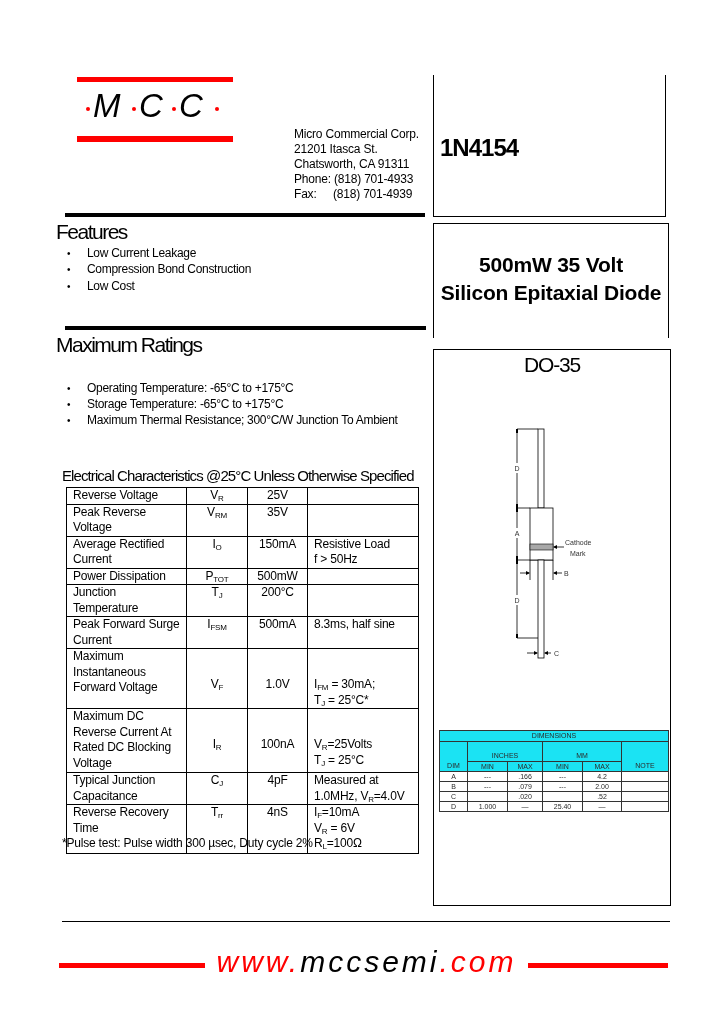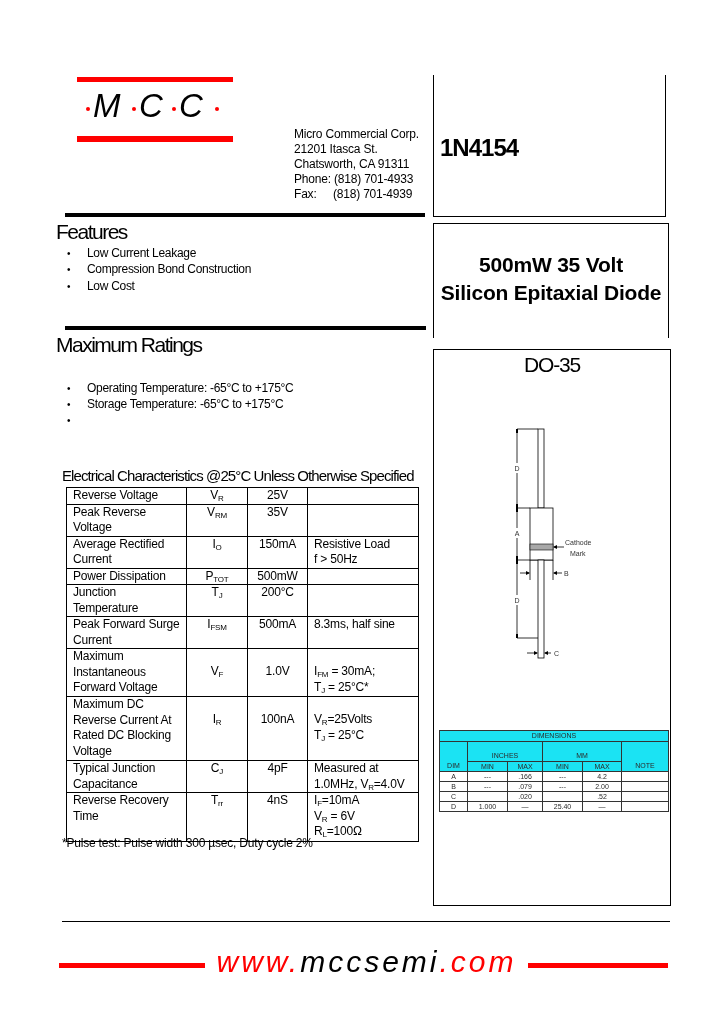--- a/index.html
+++ b/index.html
@@ -34,21 +34,21 @@
   .bullets li { position:relative; padding-left:21px; white-space:nowrap; }
   .bullet-icon { position:absolute; left:1px; top:0; }
   .bullet-icon::before { content:"\2022"; font-size:10px; }
 
   .elec-title { left:62px; top:468px; font-size:15px; line-height:16px; letter-spacing:-0.9px; white-space:nowrap; }
 
   table.elec { position:absolute; left:66px; top:487px; width:352px; border-collapse:collapse; table-layout:fixed; font-size:12px; line-height:15.5px; letter-spacing:-0.2px; }
   table.elec td { border:1px solid #000; padding:0 6px; vertical-align:top; overflow:hidden; }
   table.elec td.param { white-space:pre-line; }
   table.elec td.sym, table.elec td.val { text-align:center; padding:0 2px; }
-  table.elec td.pad1 { padding-top:15px; }
+  table.elec td.pad1 { padding-top:28px; }
   table.elec sub { font-size:8px; vertical-align:-2px; line-height:0; }
   .cl { white-space:nowrap; }
 
   .footnote { left:62px; top:835px; font-size:12px; line-height:16px; letter-spacing:-0.2px; white-space:nowrap; }
 
   .hline { left:62px; top:921px; width:608px; height:1px; background:#000; }
 
   .footer-url { left:205px; top:947px; width:323px; text-align:center; font-size:30px; line-height:30px; font-style:italic; letter-spacing:3px; white-space:nowrap; }
   .red { color:#ff0000; }
 
@@ -105,21 +105,21 @@
   <li><span class="bullet-icon"></span><span>Low Current Leakage</span></li>
   <li><span class="bullet-icon"></span><span>Compression Bond Construction</span></li>
   <li><span class="bullet-icon"></span><span>Low Cost</span></li>
 </ul>
 
 <div class="blackbar" style="left:65px;top:326px;width:361px;height:4px;"></div>
 <div class="section-title" style="top:334px;">Maximum Ratings</div>
 <ul class="bullets" style="top:359px;line-height:16px;margin-top:21px;">
   <li><span class="bullet-icon"></span><span>Operating Temperature: -65°C to +175°C</span></li>
   <li><span class="bullet-icon"></span><span>Storage Temperature: -65°C to +175°C</span></li>
-  <li><span class="bullet-icon"></span></li>
+  <li><span class="bullet-icon"></span><span>Maximum Thermal Resistance; 300°C/W Junction To Ambient</span></li>
 </ul>
 
 <div class="abs elec-title">Electrical Characteristics @25°C Unless Otherwise Specified</div>
 
 <table class="elec">
   <colgroup>
       <col style="width:120px">
       <col style="width:61px">
       <col style="width:60px">
       <col style="width:111px">

